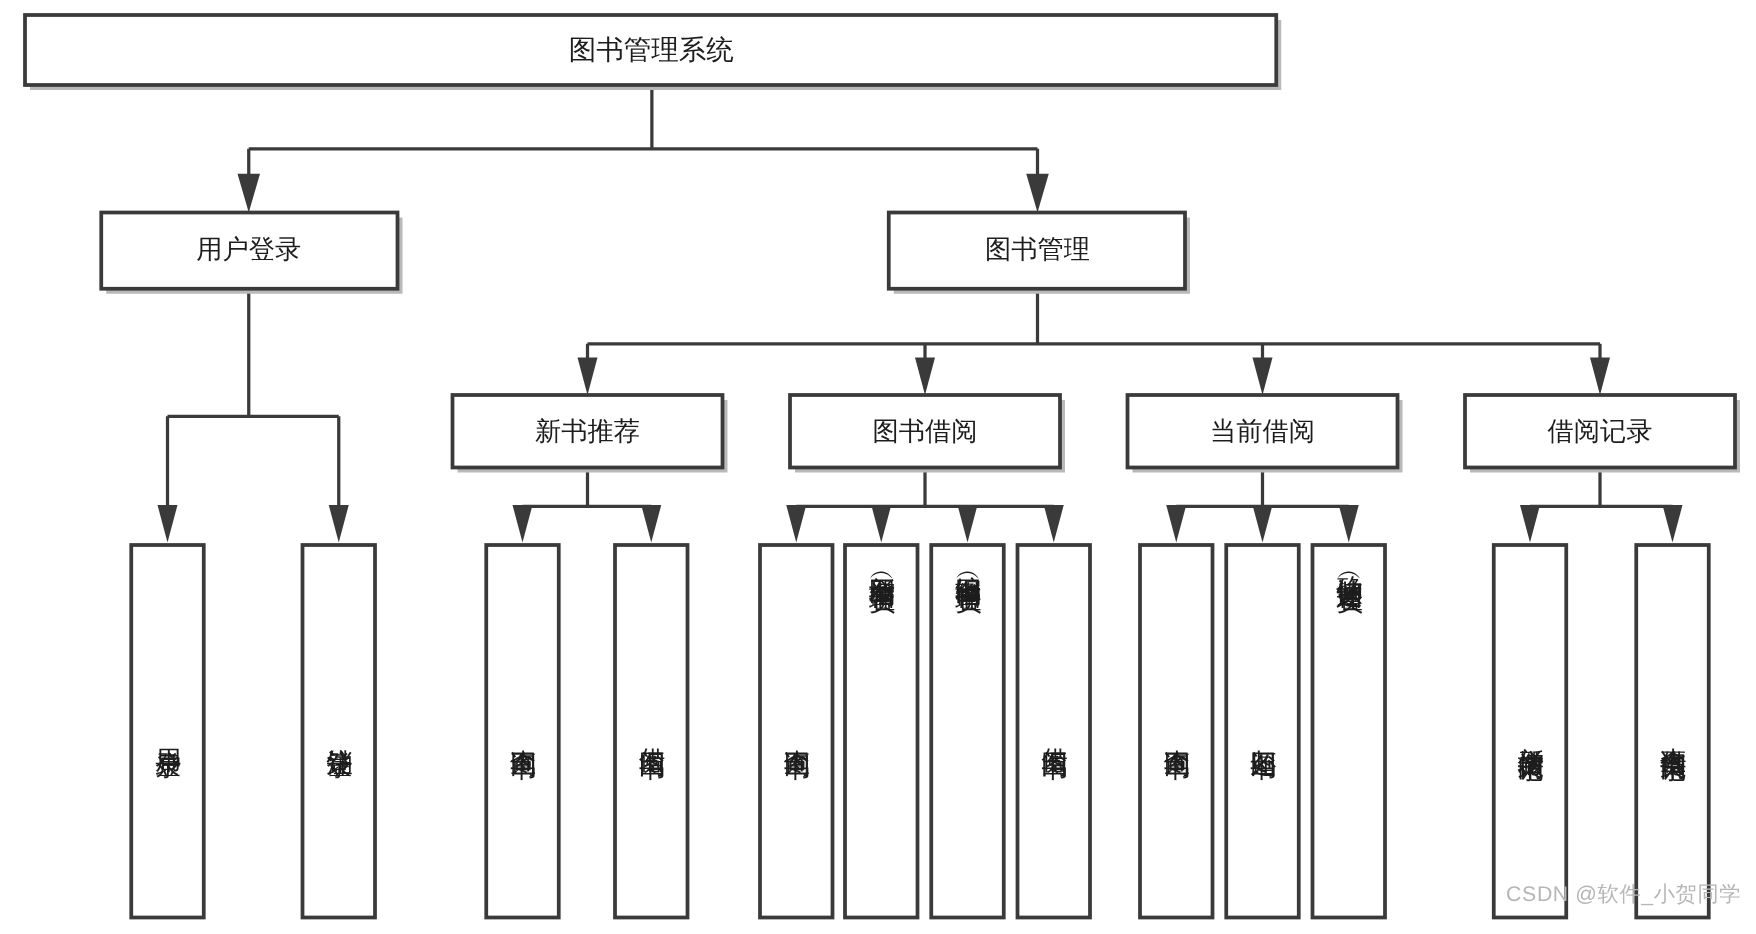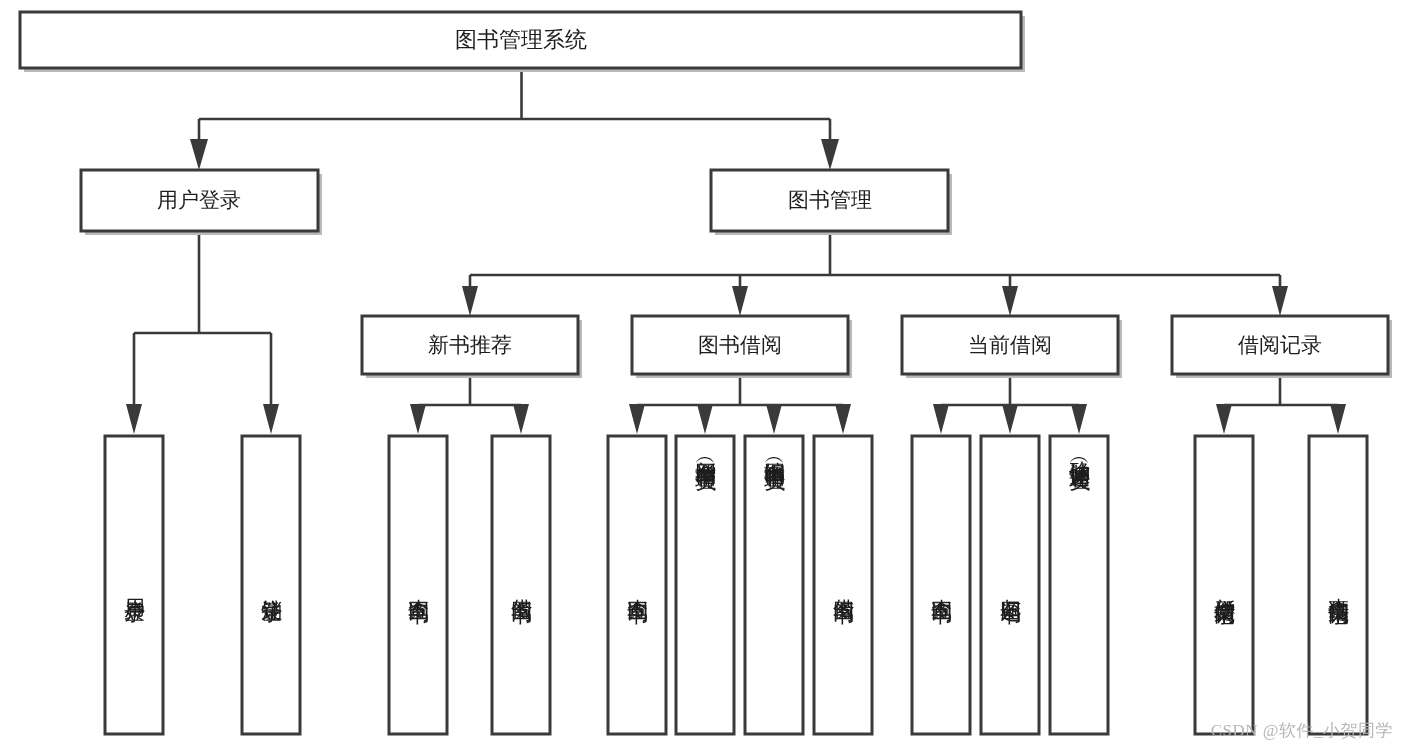--- a/index.html
+++ b/index.html
@@ -71,22 +71,22 @@
     font-family: "DejaVu Sans", "Liberation Sans", sans-serif;
     font-size: 21px;
     color: #1d1d1d;
     line-height: 1.12;
     letter-spacing: 1.5px;
     white-space: nowrap;
   }
   .watermark {
     position: absolute;
     right: 12px;
-    bottom: 5px;
-    font-family: Liberation Serif, serif;
+    bottom: 20px;
+    font-family: Liberation Sans, sans-serif;
     font-size: 17px;
     color: #b6b6b6;
     letter-spacing: 0.5px;
     white-space: nowrap;
   }
 </style>
 </head>
 <body>
 
 <div id="diagram-root">

